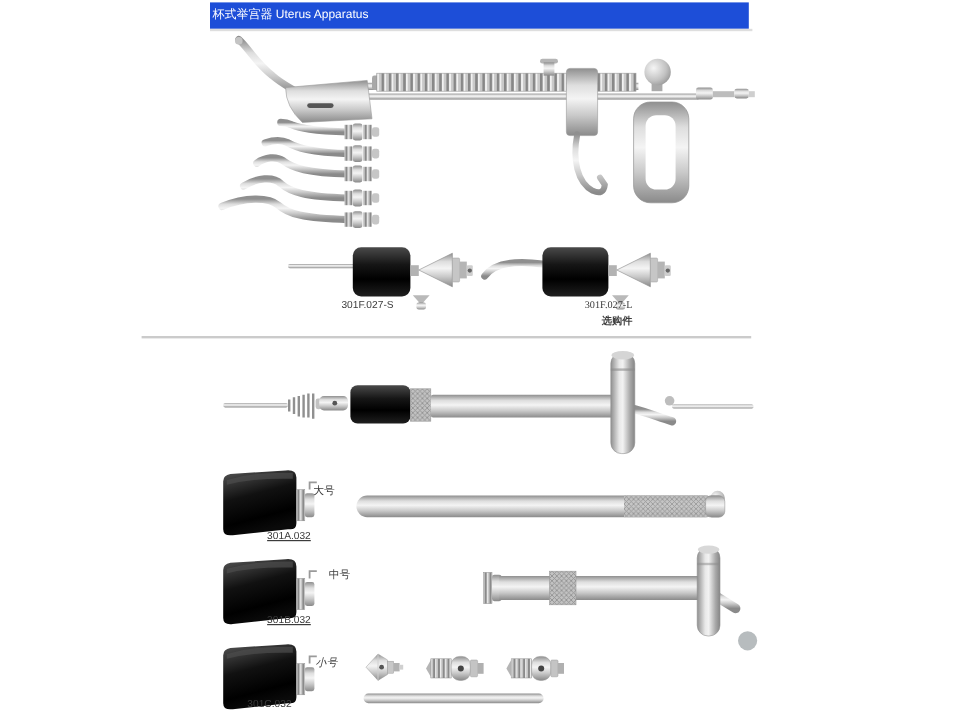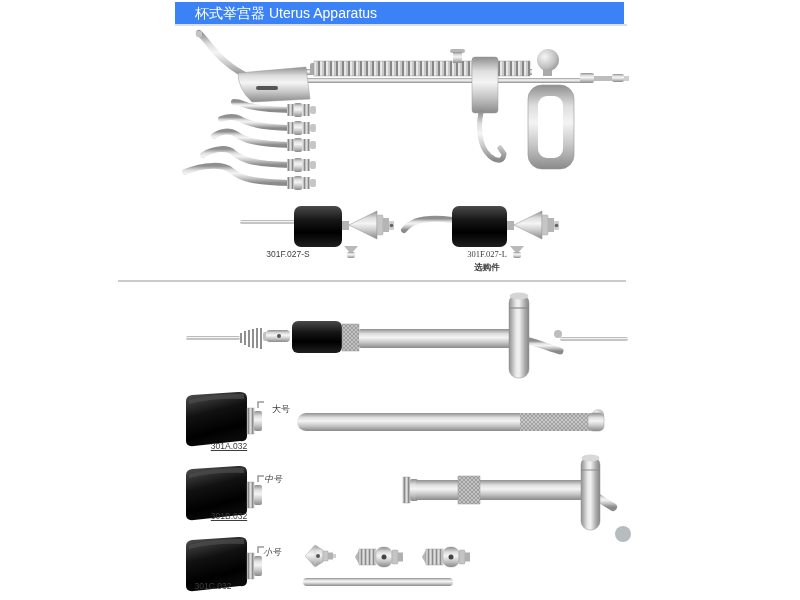--- a/index.html
+++ b/index.html
@@ -1,24 +1,24 @@
 <!DOCTYPE html>
 <html><head>
 <meta charset="utf-8">
 <style>
   html,body{margin:0;padding:0;background:#fff;}
   #page{position:relative;width:800px;height:600px;background:#ffffff;overflow:hidden;
         font-family:"Liberation Sans","DejaVu Sans",sans-serif;}
   #header-bar{position:absolute;left:175px;top:2px;width:449px;height:22px;
-              background:#3b82f6;color:#ffffff;font-size:14px;line-height:22px;
-              padding-left:20px;box-sizing:border-box;white-space:nowrap;}
+              background:#1d4ed8;color:#ffffff;font-size:10px;line-height:22px;
+              padding-left:2px;box-sizing:border-box;white-space:nowrap;}
   #header-shadow{position:absolute;left:175px;top:24px;width:452px;height:2px;background:#dedede;}
   #divider{position:absolute;left:118px;top:280px;width:508px;height:2px;background:#cbcbcb;}
   .lbl{position:absolute;color:#3c3c3c;font-size:8.5px;line-height:10px;}
-  .code{width:80px;text-align:center;}
+  .code{width:80px;text-align:right;}
   .size{font-size:9px;}
   svg{position:absolute;left:0;top:0;}
 </style>
 </head>
 <body>
 
 <div id="page">
 
   <div id="header-bar">
     <span>杯式举宫器 Uterus Apparatus</span>
@@ -227,23 +227,23 @@
     <g>
       <rect x="303" y="578" width="150" height="8" rx="4" fill="url(#gMetalV)"></rect>
     </g>
     <circle cx="623" cy="534" r="8" fill="#b7bcbe"></circle>
   </svg>
 
   <div class="lbl code" style="left:248px;top:249px;">301F.027-S</div>
   <div class="lbl code" style="left:447px;top:249px;font-family:Liberation Serif, serif;">301F.027-L</div>
   <div class="lbl code" style="left:447px;top:262px;font-weight:bold;">选购件</div>
 
-  <div class="lbl size" style="left:272px;top:404px;">大号</div>
+  <div class="lbl size" style="left:261px;top:404px;">大号</div>
   <div class="lbl code" style="left:199px;top:441px;width:60px;text-decoration:underline;">301A.032</div>
 
-  <div class="lbl size" style="left:264px;top:474px;font-style:italic;">中号</div>
+  <div class="lbl size" style="left:274px;top:474px;">中号</div>
   <div class="lbl code" style="left:199px;top:511px;width:60px;text-decoration:underline;">301B.032</div>
 
   <div class="lbl size" style="left:263px;top:547px;font-style:italic;">小号</div>
   <div class="lbl code" style="left:183px;top:581px;width:60px;">301C.032</div>
 
   <div id="divider"></div>
 </div>
 
 </body></html>

